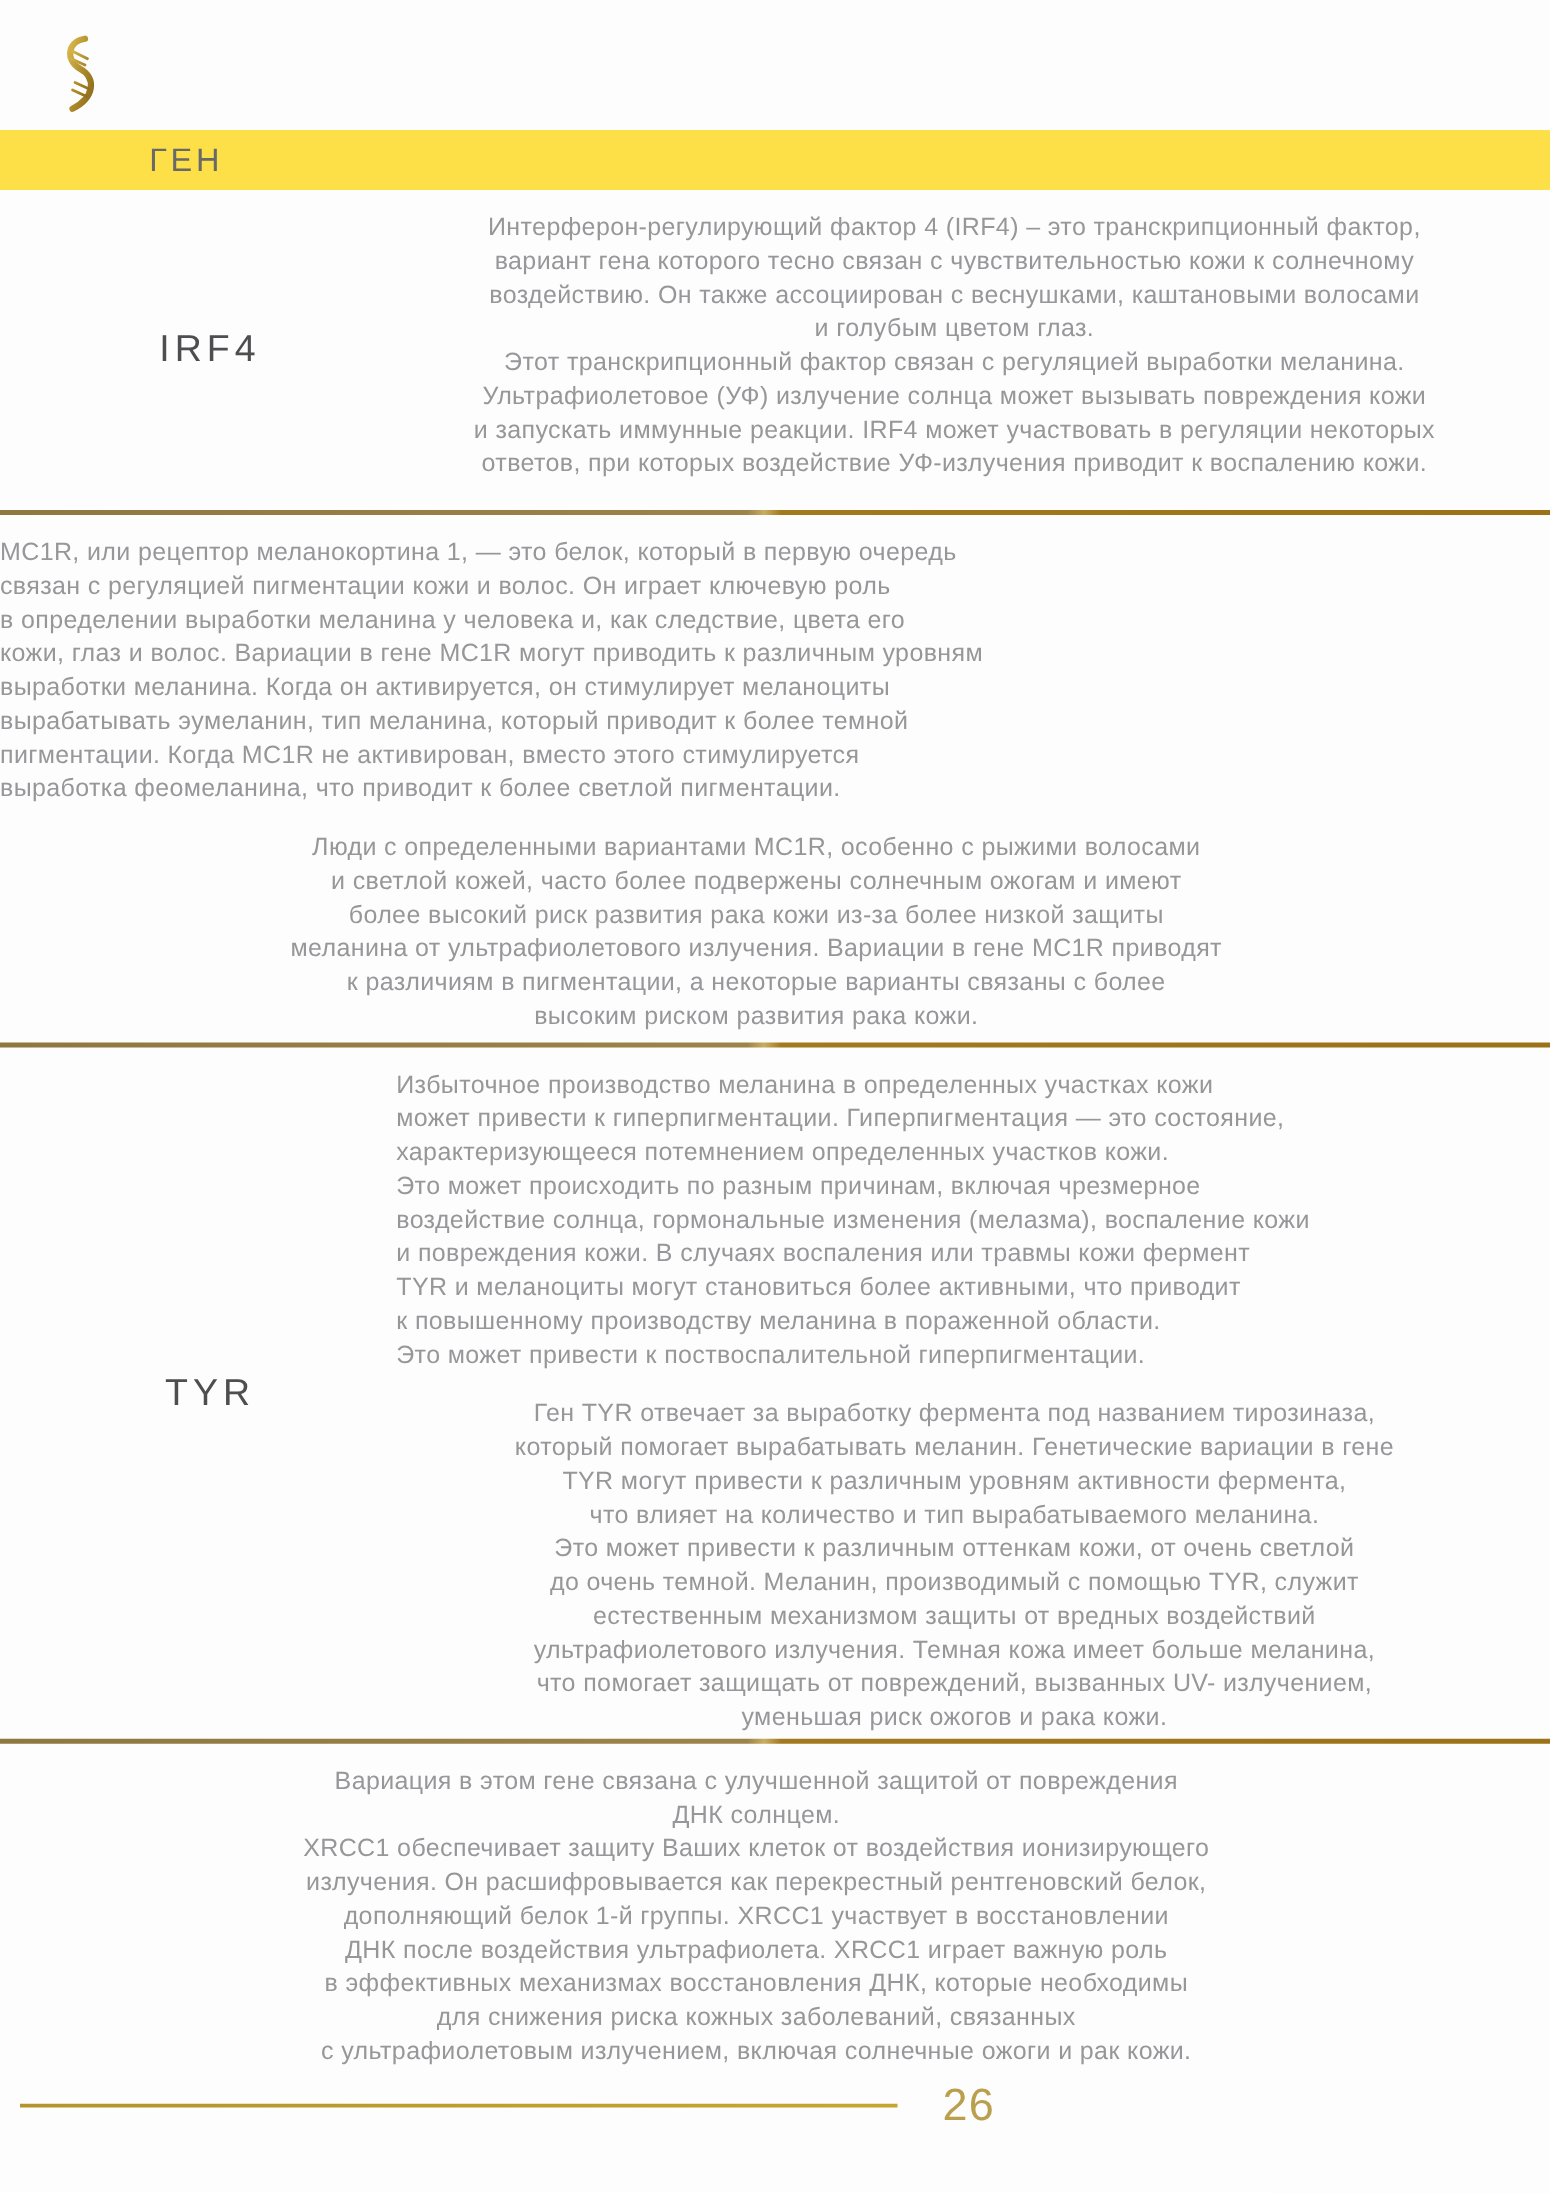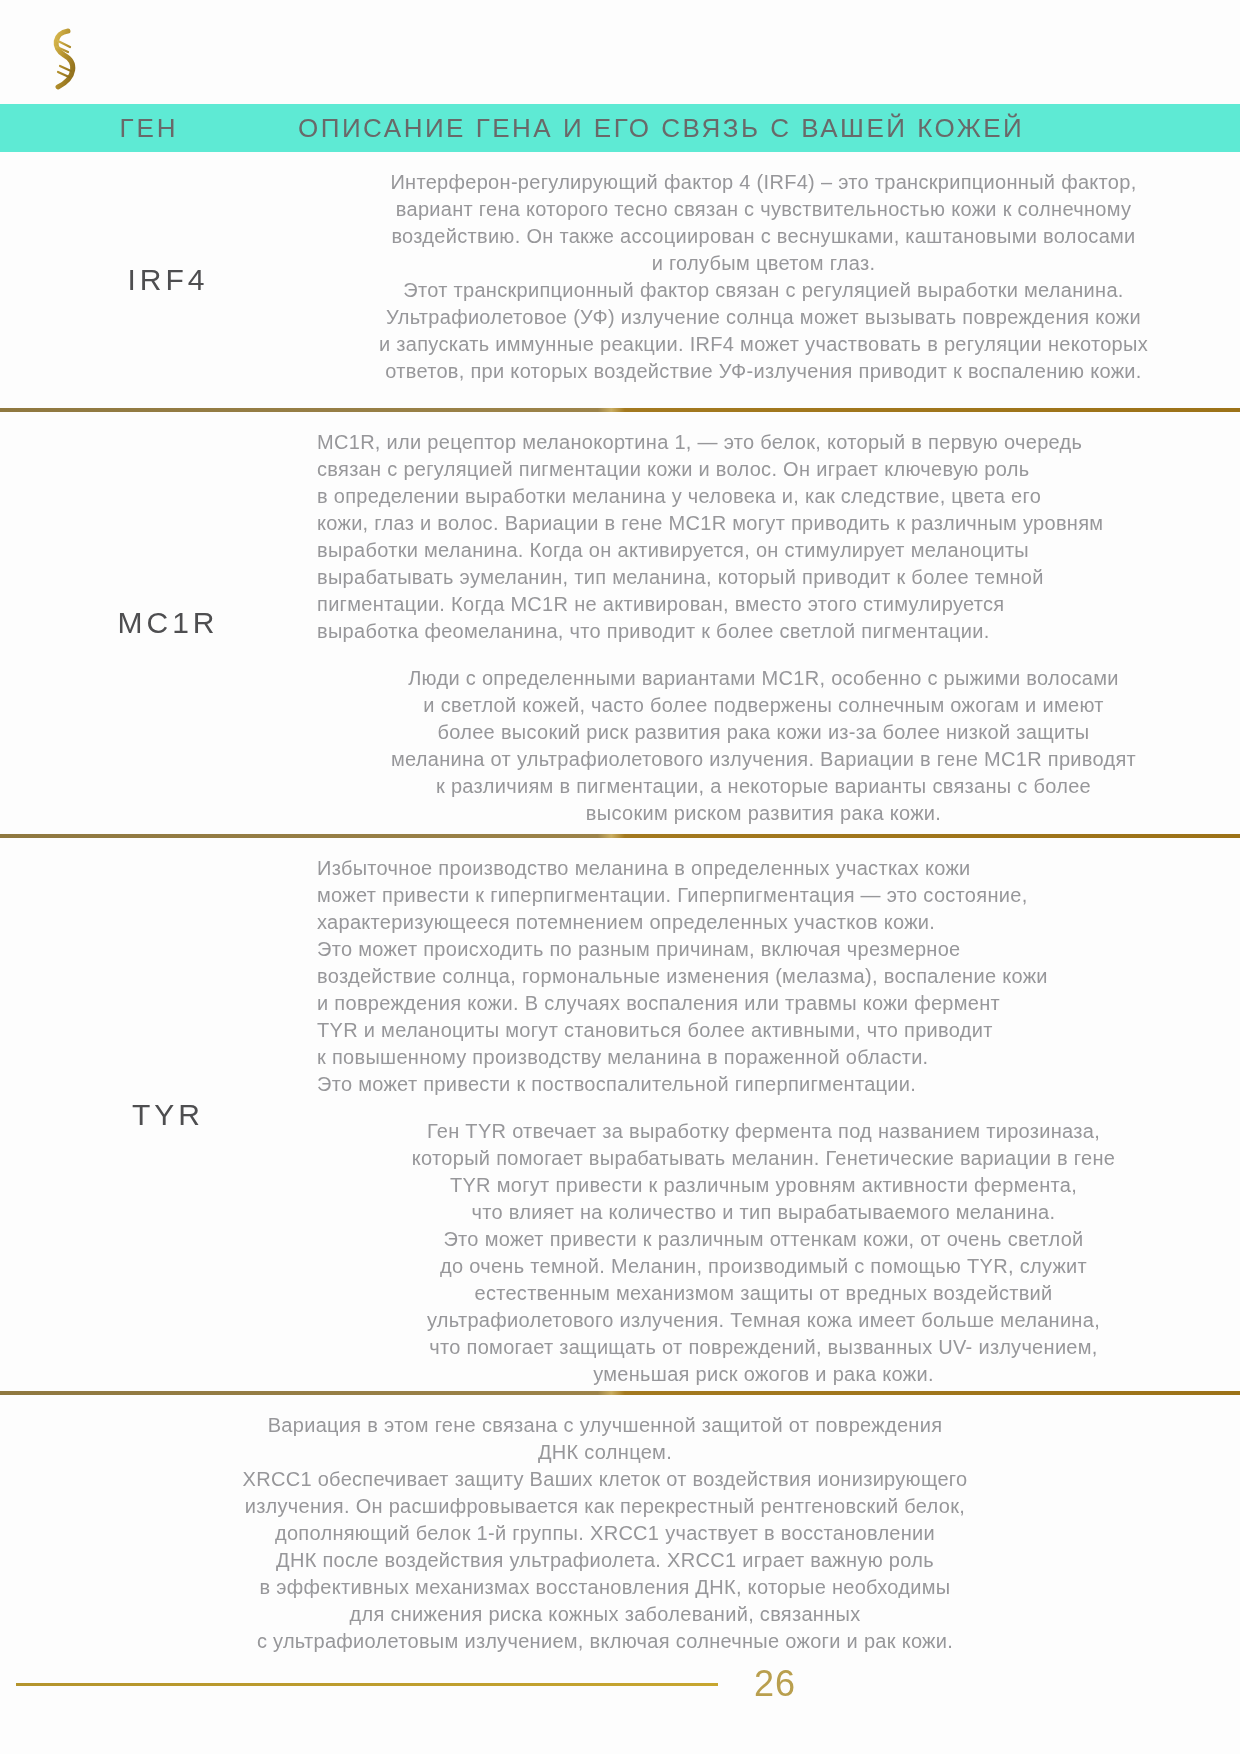--- a/index.html
+++ b/index.html
@@ -24,21 +24,21 @@
     height: 64px;
   }
 
   
   .table-header {
     position: absolute;
     top: 104px;
     left: 0;
     width: 1240px;
     height: 48px;
-    background: #5eead4;
+    background: #fde047;
     display: flex;
     align-items: center;
   }
   .th-gene {
     width: 298px;
     text-align: center;
     font-size: 26px;
     font-weight: 300;
     letter-spacing: 3px;
     color: #696969;
@@ -140,21 +140,20 @@
           <stop offset="1" stop-color="#8a6a1a"></stop>
         </linearGradient>
       </defs>
       <path d="M24 3 C10 5, 8 20, 20 27 C33 34, 32 50, 14 59" fill="none" stroke="url(#goldg)" stroke-width="5" stroke-linecap="round"></path>
       <path d="M14 13 L26 19 M13 19 L24 24 M16 38 L27 43 M14 44 L25 49" stroke="url(#goldg)" stroke-width="2.2" stroke-linecap="round"></path>
     </svg>
   </div>
 
   <div class="table-header">
     <div class="th-gene">ГЕН</div>
-    <div class="th-desc">ОПИСАНИЕ ГЕНА И ЕГО СВЯЗЬ С ВАШЕЙ КОЖЕЙ</div>
   </div>
 
   <div class="rows">
 
     <section class="gene-row row-irf4">
       <div class="gene-cell">
         <span class="gene-name">IRF4</span>
       </div>
       <div class="desc-cell">
         <p>Интерферон-регулирующий фактор 4 (IRF4) – это транскрипционный фактор,
@@ -164,23 +163,20 @@
 Этот транскрипционный фактор связан с регуляцией выработки меланина.
 Ультрафиолетовое (УФ) излучение солнца может вызывать повреждения кожи
 и запускать иммунные реакции. IRF4 может участвовать в регуляции некоторых
 ответов, при которых воздействие УФ-излучения приводит к воспалению кожи.</p>
       </div>
     </section>
 
     <div class="separator"></div>
 
     <section class="gene-row row-mc1r">
-      <div class="gene-cell">
-        <span class="gene-name">MC1R</span>
-      </div>
       <div class="desc-cell">
         <p>MC1R, или рецептор меланокортина 1, — это белок, который в первую очередь
 связан с регуляцией пигментации кожи и волос. Он играет ключевую роль
 в определении выработки меланина у человека и, как следствие, цвета его
 кожи, глаз и волос. Вариации в гене MC1R могут приводить к различным уровням
 выработки меланина. Когда он активируется, он стимулирует меланоциты
 вырабатывать эумеланин, тип меланина, который приводит к более темной
 пигментации. Когда MC1R не активирован, вместо этого стимулируется
 выработка феомеланина, что приводит к более светлой пигментации.</p>
         <p>Люди с определенными вариантами MC1R, особенно с рыжими волосами

